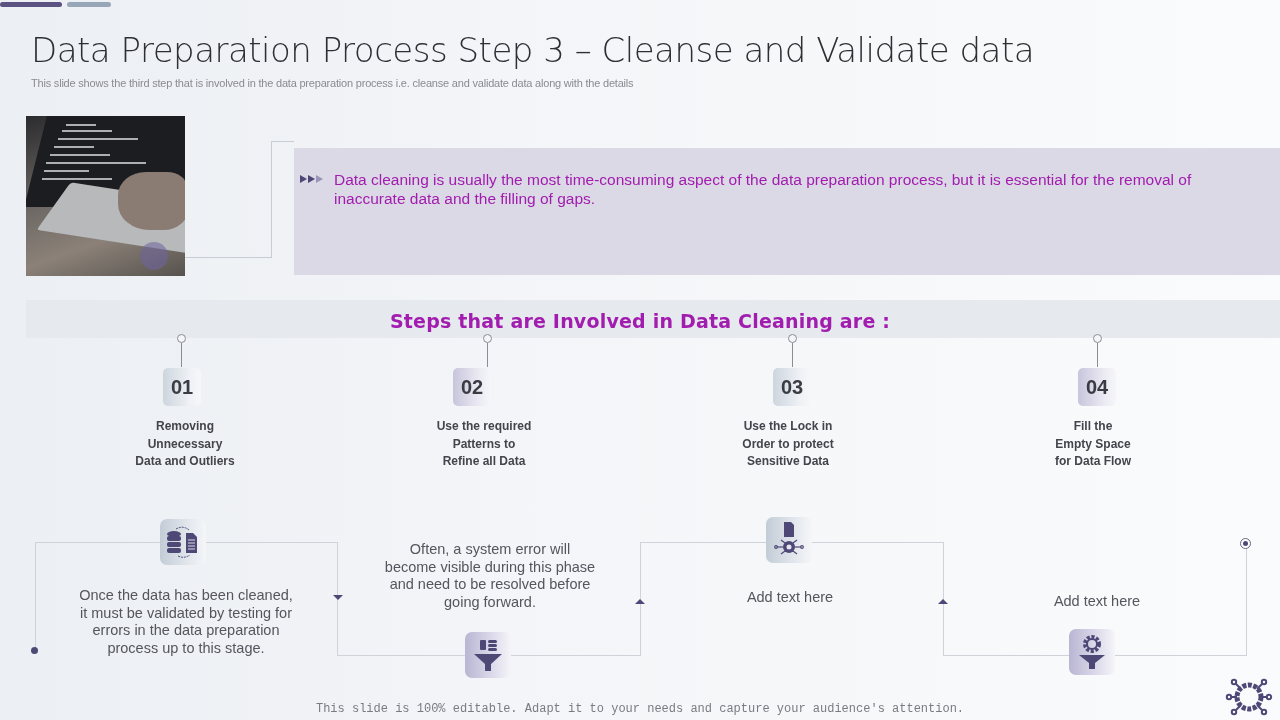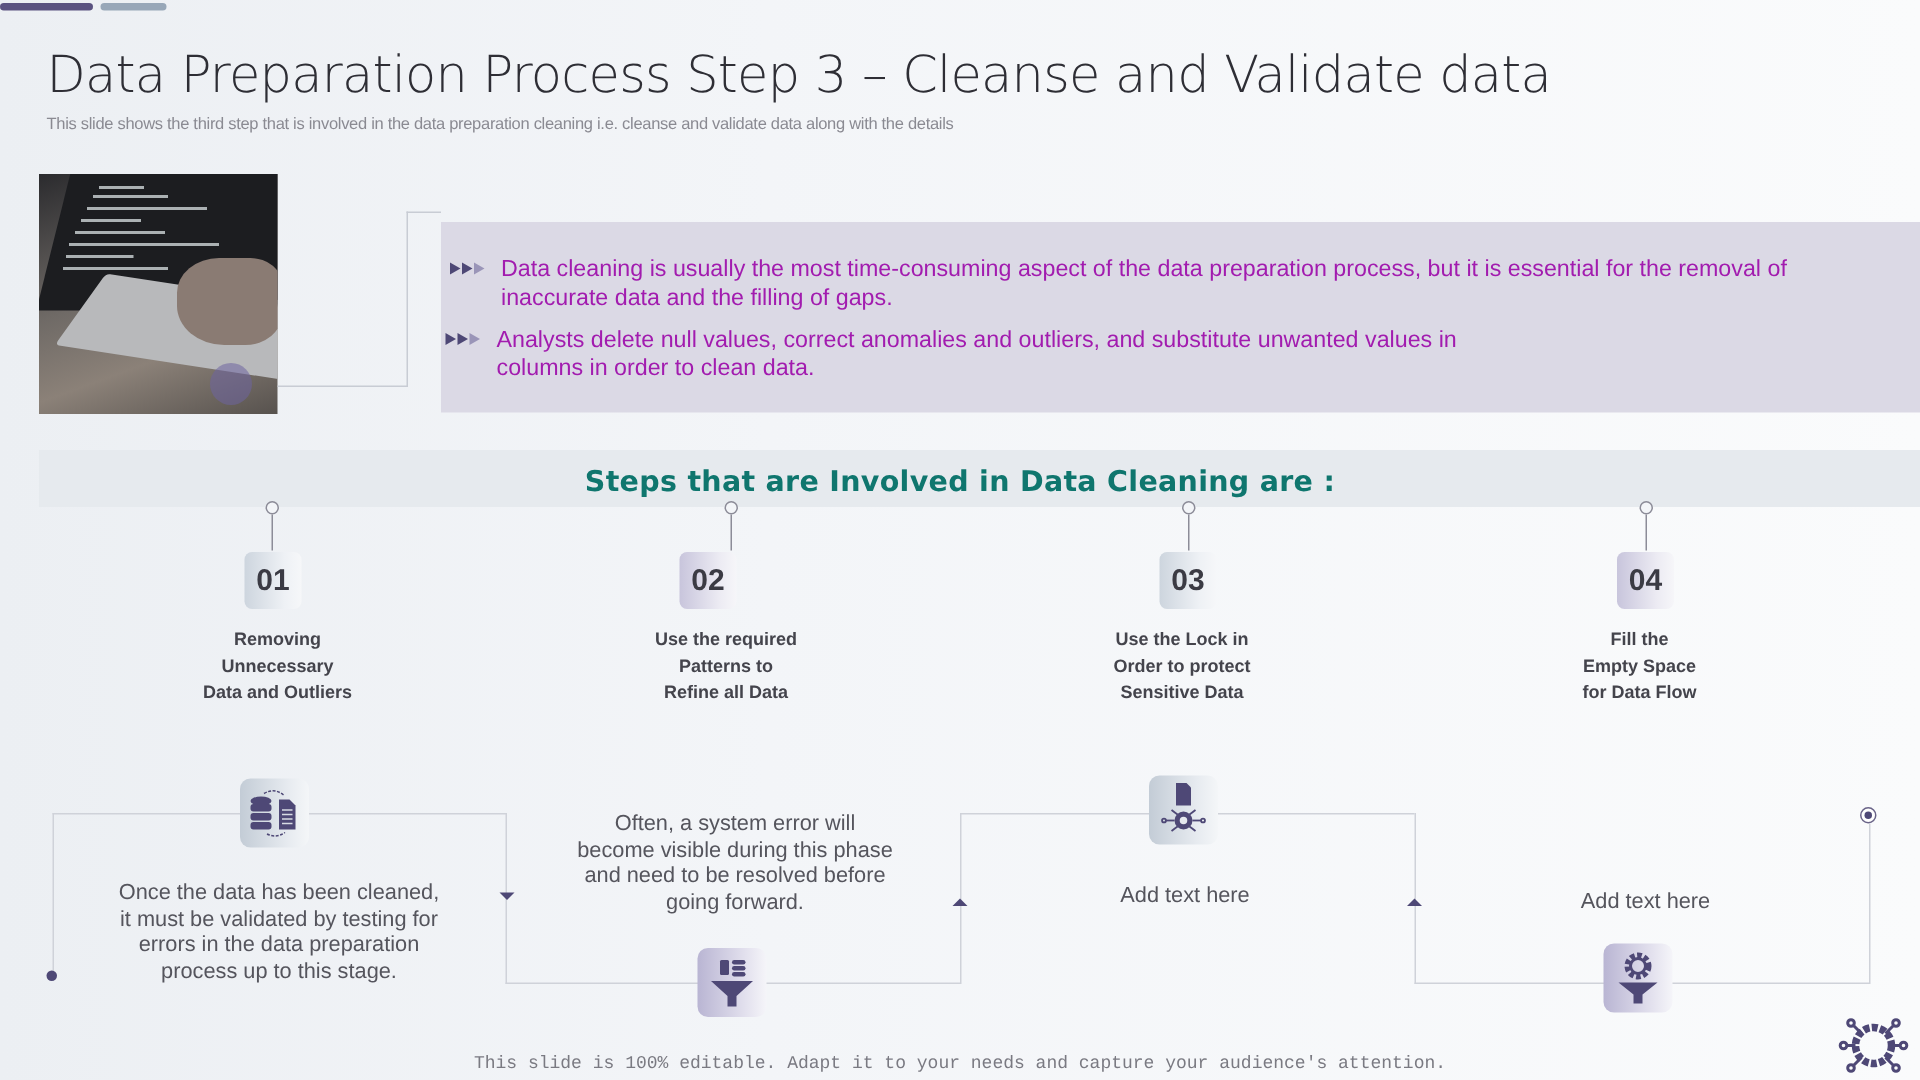--- a/index.html
+++ b/index.html
@@ -31,21 +31,21 @@
   .connector-t { left: 271px; top: 141px; width: 23px; height: 1px; background: #c8ccd4; }
 
   .info-box { left: 294px; top: 148px; width: 986px; height: 127px; background: #dbd9e5; }
   .bullet { position: absolute; left: 0; display: flex; align-items: flex-start; }
   .arrows { width: 40px; display: flex; justify-content: flex-end; gap: 1px; padding-right: 11px; padding-top: 5px; }
   .arr { width: 0; height: 0; border-top: 4px solid transparent; border-bottom: 4px solid transparent; border-left: 7px solid #4e4876; }
   .arr.light { border-left-color: #9a95b8; }
   .bullet-text { font-size: 15.5px; line-height: 19px; color: #a21caf; }
 
   .steps-band { left: 26px; top: 300px; width: 1254px; height: 38px; background: #e6eaee; }
-  .steps-heading { left: 0; top: 310px; width: 1280px; text-align: center; font-size: 19px; font-weight: bold; color: #0f766e; font-family: "DejaVu Sans", sans-serif; letter-spacing: 0.2px; }
+  .steps-heading { left: 0; top: 310px; width: 1280px; text-align: center; font-size: 19px; font-weight: bold; color: #a21caf; font-family: "DejaVu Sans", sans-serif; letter-spacing: 0.2px; }
 
   .step { position: absolute; top: 334px; width: 200px; }
   .pin-circle { position: absolute; top: 0; width: 9px; height: 9px; border-radius: 50%; border: 1.5px solid #8c8c98; background: #f3f5f8; }
   .pin-line { position: absolute; top: 9px; width: 1px; height: 24px; background: #8c8c98; }
   .num-box { position: absolute; top: 34px; width: 38px; height: 38px; border-radius: 5px;
     display: flex; align-items: center; justify-content: center; font-size: 20px; font-weight: bold; color: #3b3b44; }
   .num-box.blue { background: linear-gradient(90deg, #cdd5de 0%, #eef1f5 70%, #f6f7f9 100%); }
   .num-box.purple { background: linear-gradient(90deg, #c8c5dc 0%, #ecebf3 70%, #f6f6f9 100%); }
   .step-label { position: absolute; top: 84px; left: 0; width: 200px; text-align: center; font-size: 12px; font-weight: bold; line-height: 17.5px; color: #44444c; white-space: pre-line; }
 
@@ -65,21 +65,21 @@
   .footer { left: 0; top: 702px; width: 1280px; text-align: center; font-size: 12px; color: #7a7a82; font-family: Liberation Mono, monospace; }
   .corner-icon { left: 1222px; top: 676px; width: 54px; height: 42px; }
 </style>
 </head>
 <body>
 
 <div class="abs top-bar-1"></div>
 <div class="abs top-bar-2"></div>
 
 <div class="abs title">Data Preparation Process Step 3 – Cleanse and Validate data</div>
-<div class="abs subtitle">This slide shows the third step that is involved in the data preparation cleaning i.e. cleanse and validate data along with the details</div>
+<div class="abs subtitle">This slide shows the third step that is involved in the data preparation process i.e. cleanse and validate data along with the details</div>
 
 <div class="abs photo">
   <div class="screen"></div>
   <div class="code-line" style="left:40px;top:8px;width:30px;"></div>
   <div class="code-line" style="left:36px;top:14px;width:50px;"></div>
   <div class="code-line" style="left:32px;top:22px;width:80px;"></div>
   <div class="code-line" style="left:28px;top:30px;width:40px;"></div>
   <div class="code-line" style="left:24px;top:38px;width:60px;"></div>
   <div class="code-line" style="left:20px;top:46px;width:100px;"></div>
   <div class="code-line" style="left:18px;top:54px;width:45px;"></div>
@@ -94,28 +94,20 @@
 <div class="abs connector-t"></div>
 
 <div class="abs info-box">
   <div class="bullet" style="top:22px;">
     <div class="arrows">
       <span class="arr"></span>
         <span class="arr"></span>
         <span class="arr light"></span>
     </div>
     <div class="bullet-text" style="width:900px;">Data cleaning is usually the most time-consuming aspect of the data preparation process, but it is essential for the removal of inaccurate data and the filling of gaps.</div>
-  </div>
-  <div class="bullet" style="top:69px;">
-    <div class="arrows" style="width:37px;">
-      <span class="arr"></span>
-        <span class="arr"></span>
-        <span class="arr light"></span>
-    </div>
-    <div class="bullet-text" style="width:670px;">Analysts delete null values, correct anomalies and outliers, and substitute unwanted values in columns in order to clean data.</div>
   </div>
 </div>
 
 <div class="abs steps-band"></div>
 <div class="abs steps-heading">Steps that are Involved in Data Cleaning are :</div>
 
 <div class="step" style="left:82px;">
   <div class="pin-circle" style="left:95px;"></div>
   <div class="pin-line" style="left:99px;"></div>
   <div class="num-box blue" style="left:81px;">01</div>

